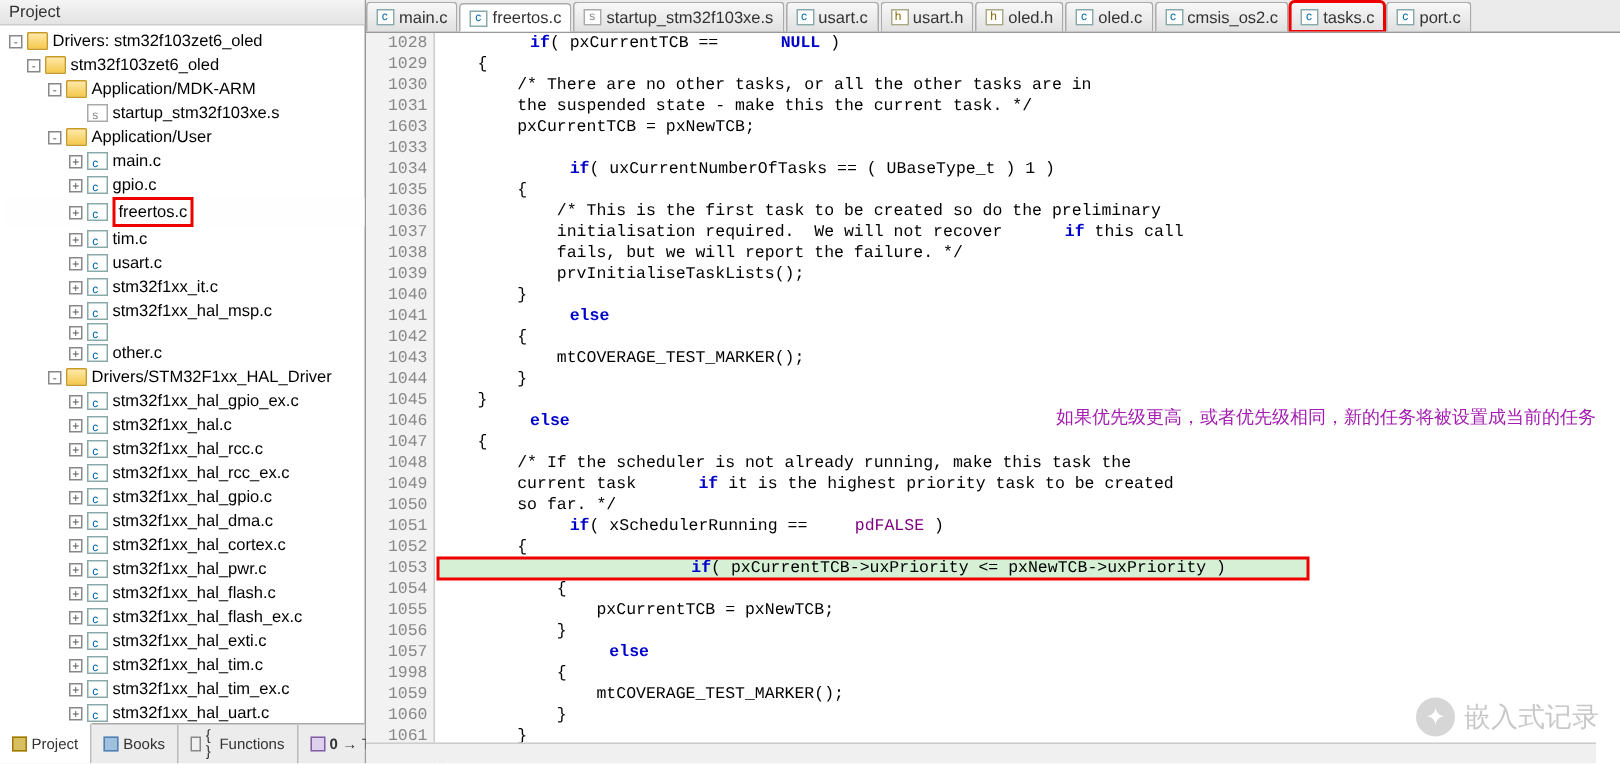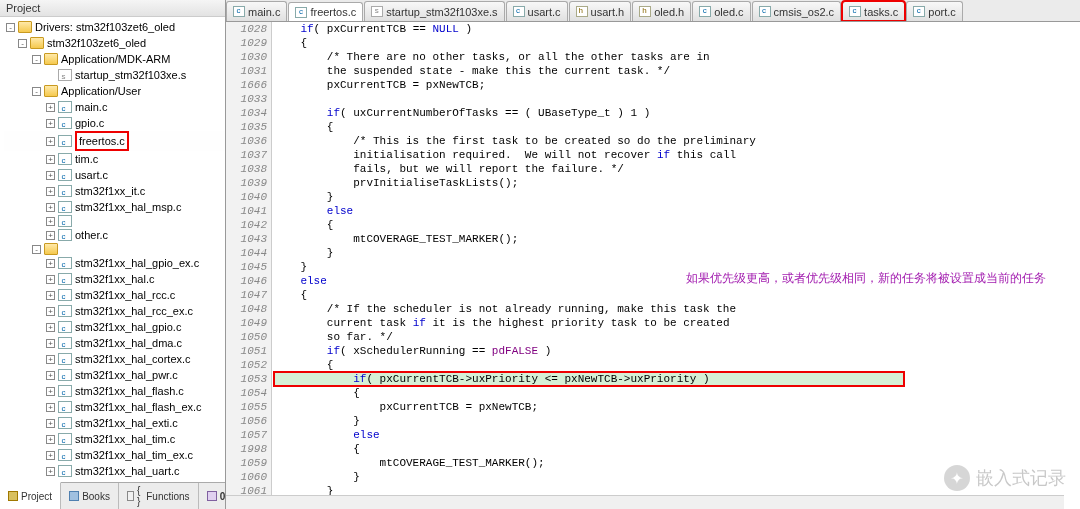--- a/index.html
+++ b/index.html
@@ -1,20 +1,20 @@
 <!DOCTYPE html>
 <html><head>
 <meta charset="utf-8">
 <style>
 * { box-sizing: border-box; margin: 0; padding: 0; }
 body { font-family: "Segoe UI", Tahoma, sans-serif; font-size: 11px; background: #fff; width: 1080px; height: 509px; overflow: hidden; position: relative; }
 .container { display: flex; height: 100%; }
 
 
-.sidebar { width: 226px; background: #fff; border-right: 1px solid #999; display: flex; flex-direction: column; }
+.sidebar { width: 244px; background: #fff; border-right: 1px solid #999; display: flex; flex-direction: column; }
 .sidebar-header { background: linear-gradient(#f5f5f5,#e3e3e3); border-bottom: 1px solid #ccc; padding: 2px 6px; font-size: 11px; color: #333; display: flex; align-items: center; gap: 4px; }
 .tree { flex: 1; overflow: auto; padding: 2px 0 2px 4px; }
 .tree-node { white-space: nowrap; line-height: 16px; display: flex; align-items: center; gap: 3px; padding: 0 2px; }
 .tree-node.indent1 { padding-left: 14px; }
 .tree-node.indent2 { padding-left: 28px; }
 .tree-node.indent3 { padding-left: 42px; }
 .expander { width: 9px; height: 9px; border: 1px solid #888; display: inline-flex; align-items: center; justify-content: center; font-size: 8px; line-height: 7px; color: #555; background: #fff; }
 .expander.none { border: none; }
 .tree-icon { width: 14px; height: 12px; display: inline-block; }
 .icon-folder { background: linear-gradient(#ffe9a8,#f5c94e); border: 1px solid #c99a20; border-radius: 1px; }
@@ -37,26 +37,26 @@
 
 .editor { flex: 1; display: flex; flex-direction: column; position: relative; }
 .tab-bar { display: flex; background: #ebebeb; border-bottom: 1px solid #999; height: 22px; align-items: flex-end; overflow: hidden; }
 .tab { display: flex; align-items: center; gap: 3px; padding: 2px 6px; background: linear-gradient(#f8f8f8,#e0e0e0); border: 1px solid #aaa; border-bottom: none; border-radius: 3px 3px 0 0; margin-right: 1px; font-size: 11px; color: #333; height: 20px; }
 .tab.active { background: #fff; border-bottom: 1px solid #fff; margin-bottom: -1px; }
 .tab.hl { outline: 2px solid #e00; outline-offset: -1px; }
 .tab .tab-icon { width: 12px; height: 11px; }
 
 .code-area { flex: 1; display: flex; overflow: hidden; font-family: "Courier New", monospace; font-size: 11px; line-height: 14px; background: #fff; position: relative; }
 .gutter { width: 46px; background: #f2f2f2; border-right: 1px solid #ccc; text-align: right; color: #888; padding: 0 4px; }
-.gutter div { height: 14px; font-style: italic; }
+.gutter div { height: 14px; }
 .code { flex: 1; white-space: pre; color: #000; padding-left: 2px; position: relative; }
 .code div { height: 14px; }
-.kw { color: #0000cc; font-weight: normal; }
-.sym { color: #800080; }
-.hl-line { background: #d6f0d6; outline: 2px solid #e00; outline-offset: -1px; display: inline-block; width: 630px; }
+.kw { color: #0000cc; font-weight: bold; margin-left: 35px; }
+.sym { color: #800080; margin-left: 25px; }
+.hl-line { background: #d6f0d6; outline: 2px solid #e00; outline-offset: -1px; display: inline-block; width: 580px; text-align: center; }
 .red-annot { position: absolute; color: #a21caf; font-family: "Microsoft YaHei","SimSun",sans-serif; font-size: 12px; text-align: center; }
 
 .watermark { position: absolute; right: 14px; bottom: 18px; display: flex; align-items: center; gap: 6px; color: #bbb; font-family: "Microsoft YaHei",sans-serif; font-size: 18px; opacity: 0.8; }
 .wm-circle { width: 26px; height: 26px; border-radius: 50%; background: #ccc; display: inline-flex; align-items: center; justify-content: center; color: #fff; font-size: 16px; }
 .scroll-h { position: absolute; left: 0; right: 16px; bottom: 0; height: 14px; background: #f0f0f0; border-top: 1px solid #ccc; }
 </style>
 </head>
 <body>
 
 <div class="container">
@@ -130,20 +130,21 @@
           <span class="tree-icon icon-file-c"></span>
         </div>
         <div class="tree-node indent3">
           <span class="expander">+</span>
           <span class="tree-icon icon-file-c"></span>
           <span>other.c</span>
         </div>
         <div class="tree-node indent2">
           <span class="expander">-</span>
           <span class="tree-icon icon-folder"></span>
+          <span>Drivers/STM32F1xx_HAL_Driver</span>
         </div>
         <div class="tree-node indent3">
           <span class="expander">+</span>
           <span class="tree-icon icon-file-c"></span>
           <span>stm32f1xx_hal_gpio_ex.c</span>
         </div>
         <div class="tree-node indent3">
           <span class="expander">+</span>
           <span class="tree-icon icon-file-c"></span>
           <span>stm32f1xx_hal.c</span>
@@ -265,21 +266,21 @@
           <span class="tab-icon tree-icon icon-file-c"></span>
           <span>port.c</span>
         </div>
       </div>
     <div class="code-area">
       <div class="gutter" id="gutter">
           <div>1028</div>
           <div>1029</div>
           <div>1030</div>
           <div>1031</div>
-          <div>1666</div>
+          <div>1603</div>
           <div>1033</div>
           <div>1034</div>
           <div>1035</div>
           <div>1036</div>
           <div>1037</div>
           <div>1038</div>
           <div>1039</div>
           <div>1040</div>
           <div>1041</div>
           <div>1042</div>

